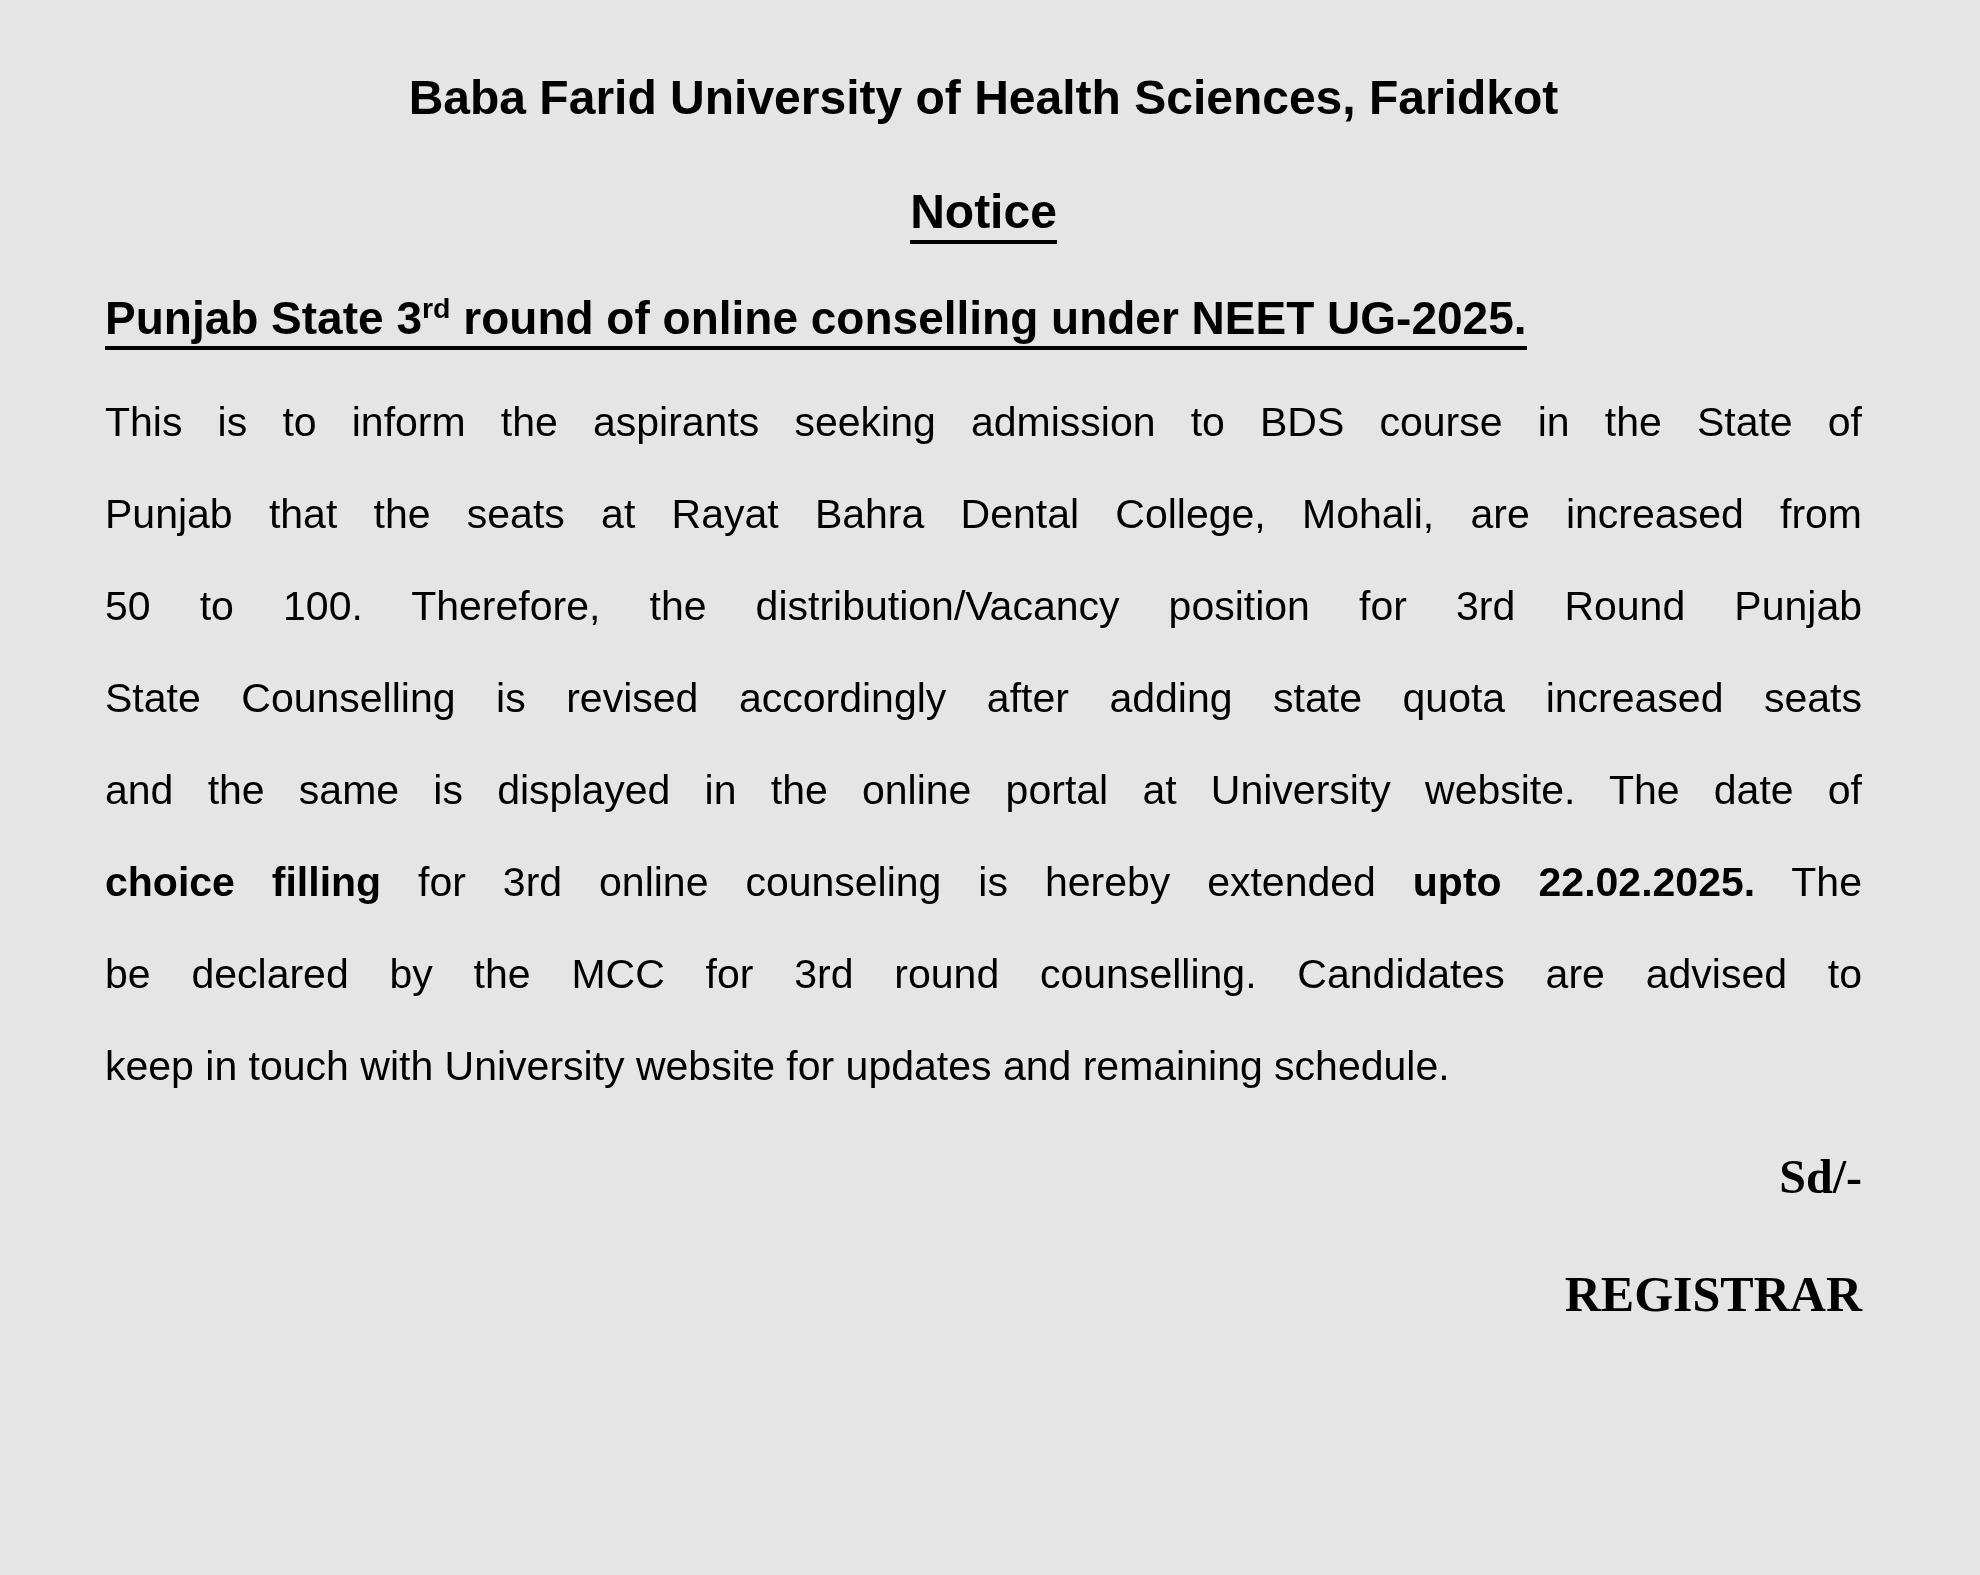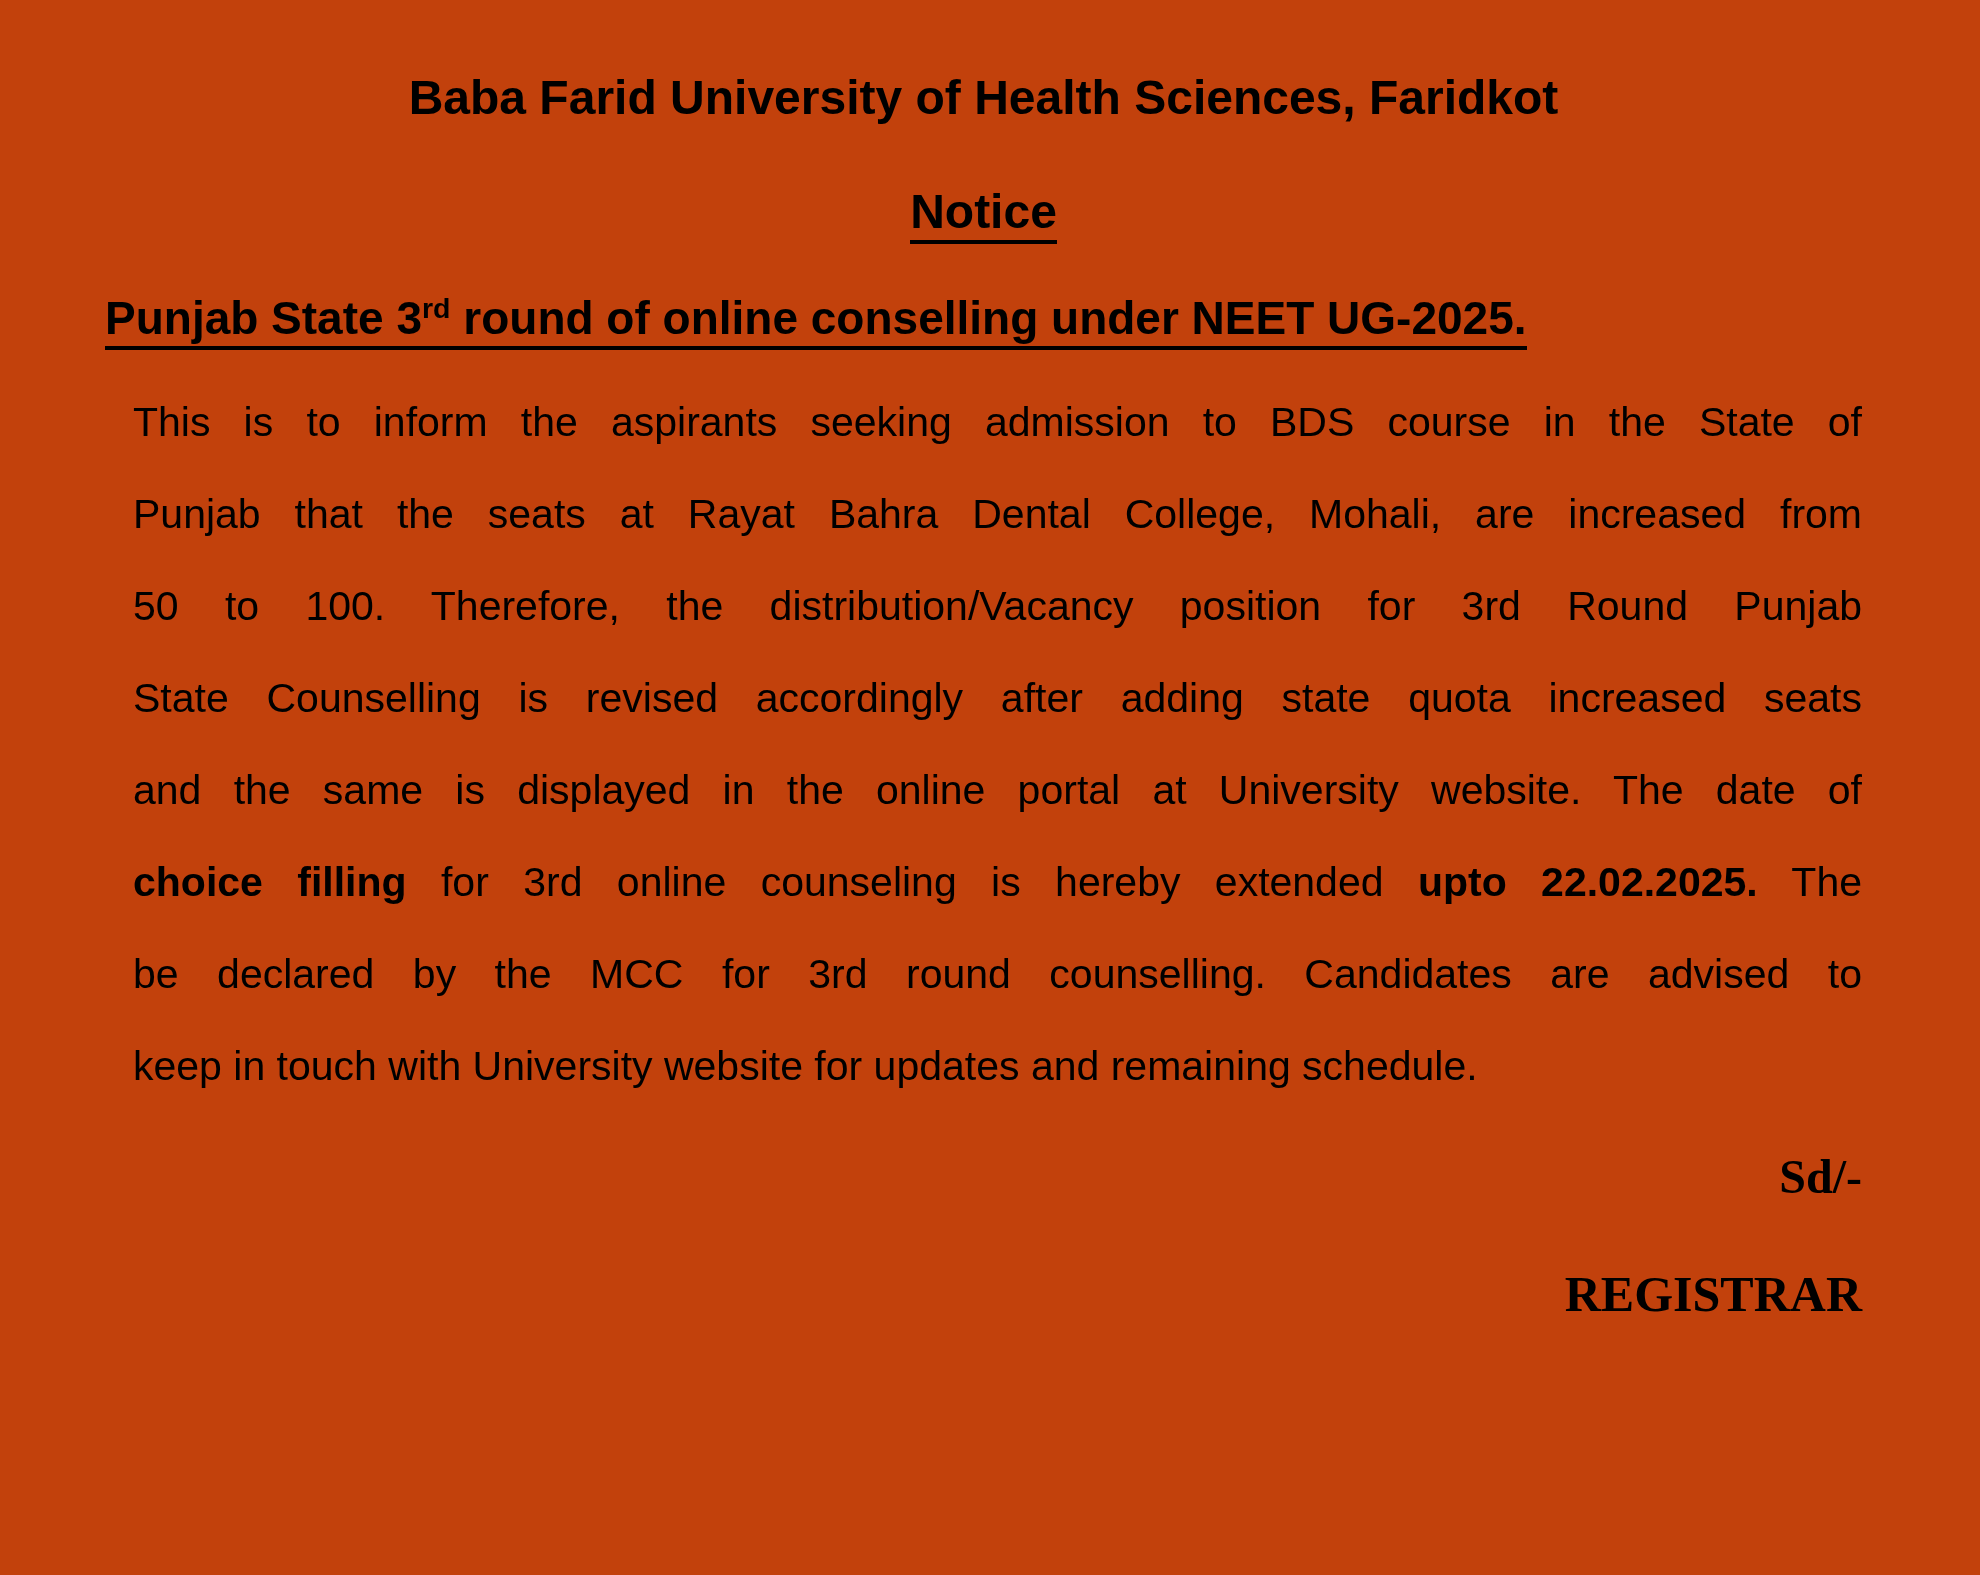--- a/index.html
+++ b/index.html
@@ -2,21 +2,21 @@
 <html><head>
 <meta charset="utf-8">
 <style>
   html, body { margin: 0; padding: 0; background: #ffffff; }
   .page {
     position: relative;
     width: 1980px;
     height: 1575px;
     box-sizing: border-box;
     padding: 68px 118px 0 105px;
-    background: #c2410c;
+    background: #e5e5e5;
     color: #000000;
     font-family: "Liberation Sans", sans-serif;
   }
   .title-row {
     text-align: center;
     font-weight: bold;
     font-size: 48px;
     line-height: 60px;
   }
   .underlined {
@@ -24,21 +24,21 @@
     border-bottom: 4px solid #000000;
     padding-bottom: 2px;
   }
   .notice-row { text-align: center; margin-top: 58px; }
   .notice-heading { font-weight: bold; font-size: 48px; line-height: 52px; }
   .dated-row { text-align: right; margin-top: 46px; }
   .dated-text { font-weight: bold; font-size: 46px; line-height: 50px; }
   .subject-row { margin-top: 48px; text-align: left; }
   .subject-text { font-weight: bold; font-size: 46px; line-height: 52px; }
   .subject-text sup { font-size: 0.62em; line-height: 0; }
-  .notice-body { margin-top: 26px; margin-left: 28px; }
+  .notice-body { margin-top: 26px; }
   .body-line {
     font-size: 41px;
     line-height: 92px;
     text-align: justify;
     text-justify: inter-word;
     text-align-last: justify;
     white-space: normal;
   }
   .body-line.last { text-align-last: left; }
   .body-line .b { font-weight: bold; }

